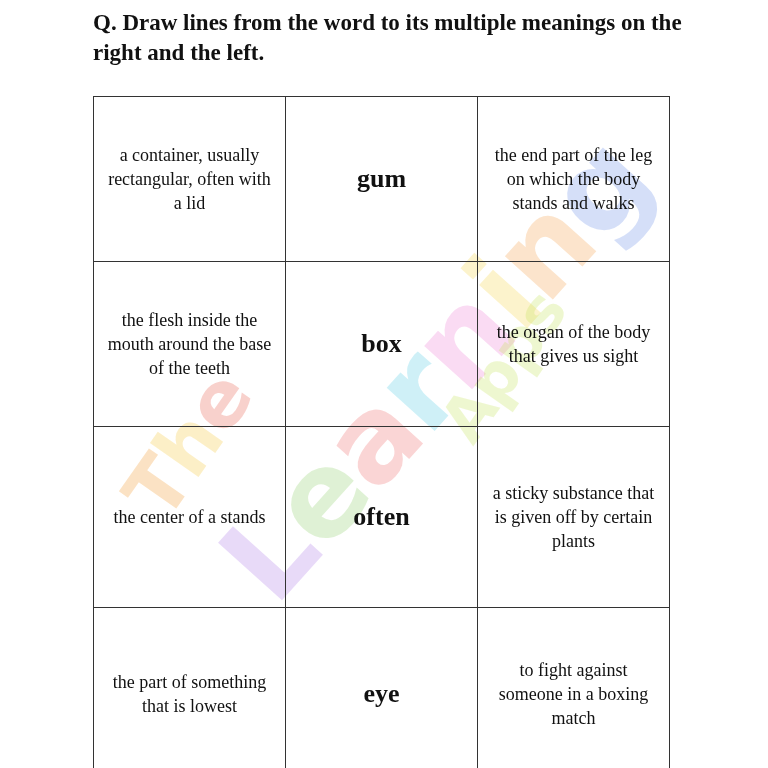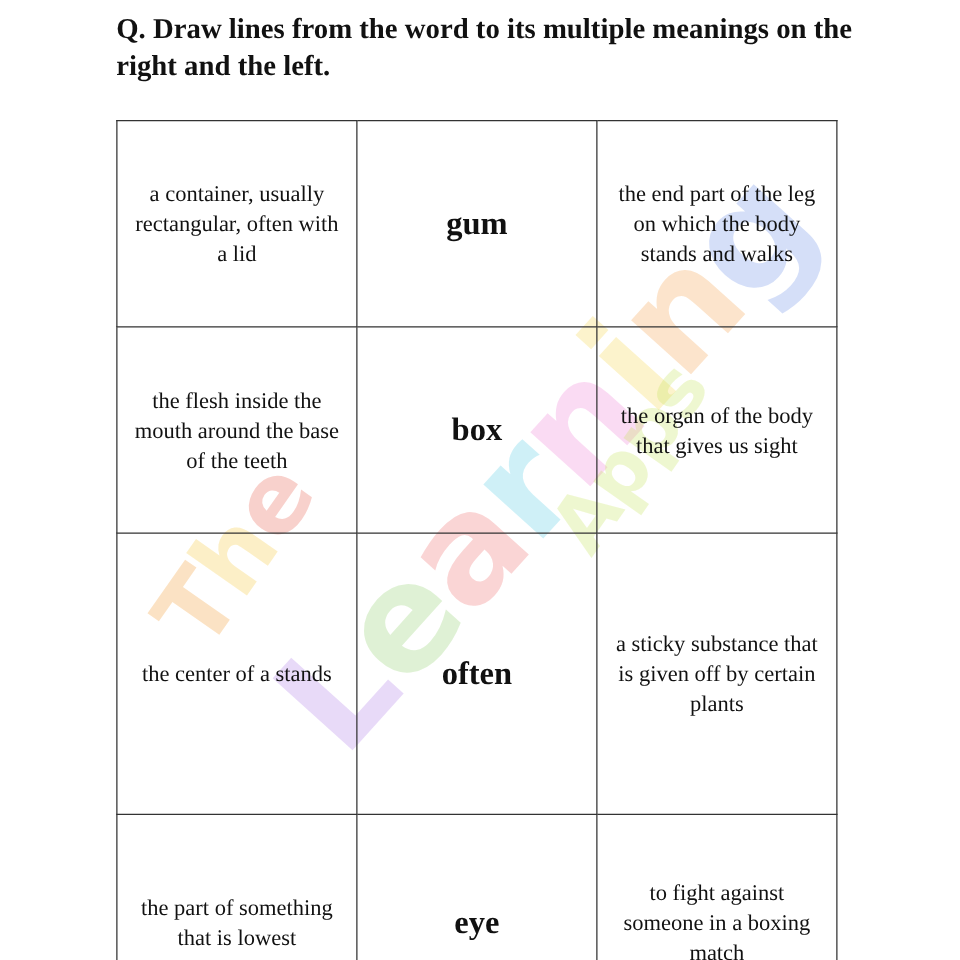--- a/index.html
+++ b/index.html
@@ -43,21 +43,21 @@
   }
   table.match td {
     border: 1px solid #333; width: 192px; padding: 0 8px;
     text-align: center; vertical-align: middle;
     font-size: 18px; line-height: 24px; color: #111;
     box-sizing: border-box;
   }
   table.match td.word { font-weight: bold; font-size: 26px; }
   tr.r1 td { height: 165px; }
   tr.r2 td { height: 165px; }
-  tr.r3 td { height: 225px; }
+  tr.r3 td { height: 181px; }
   tr.r4 td { height: 172px; }
 </style>
 </head>
 <body>
 
 <div class="question">Q. Draw lines from the word to its multiple meanings on the right and the left.</div>
 
 <div class="watermark">
   <div class="wm-word wm-the"><span>T</span><span>h</span><span>e</span></div>
   <div class="wm-word wm-learning"><span>L</span><span>e</span><span>a</span><span>r</span><span>n</span><span>i</span><span>n</span><span>g</span></div>

